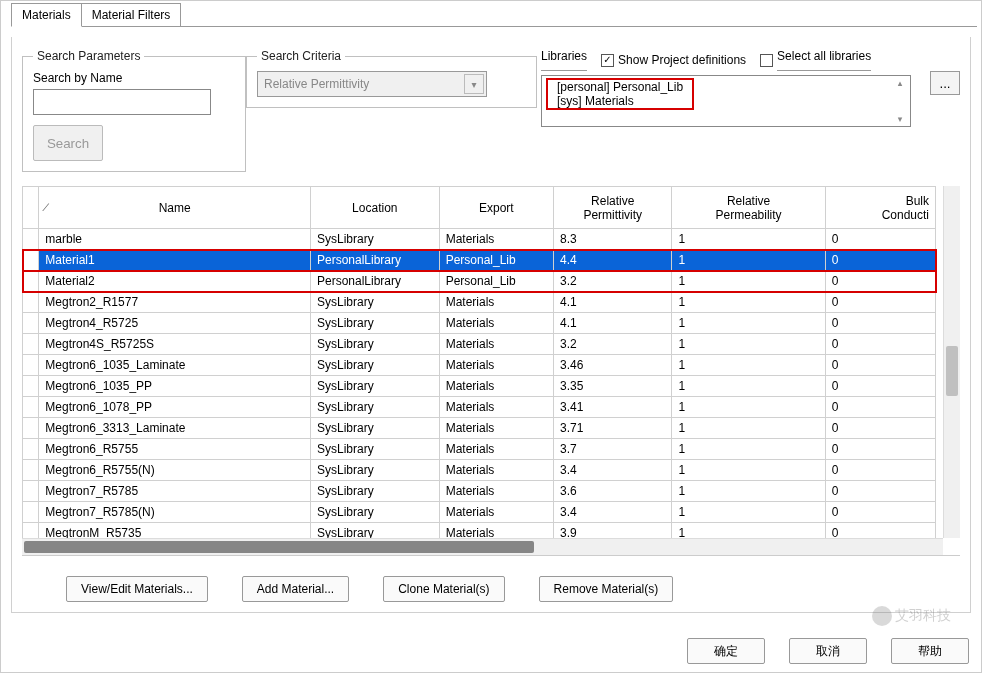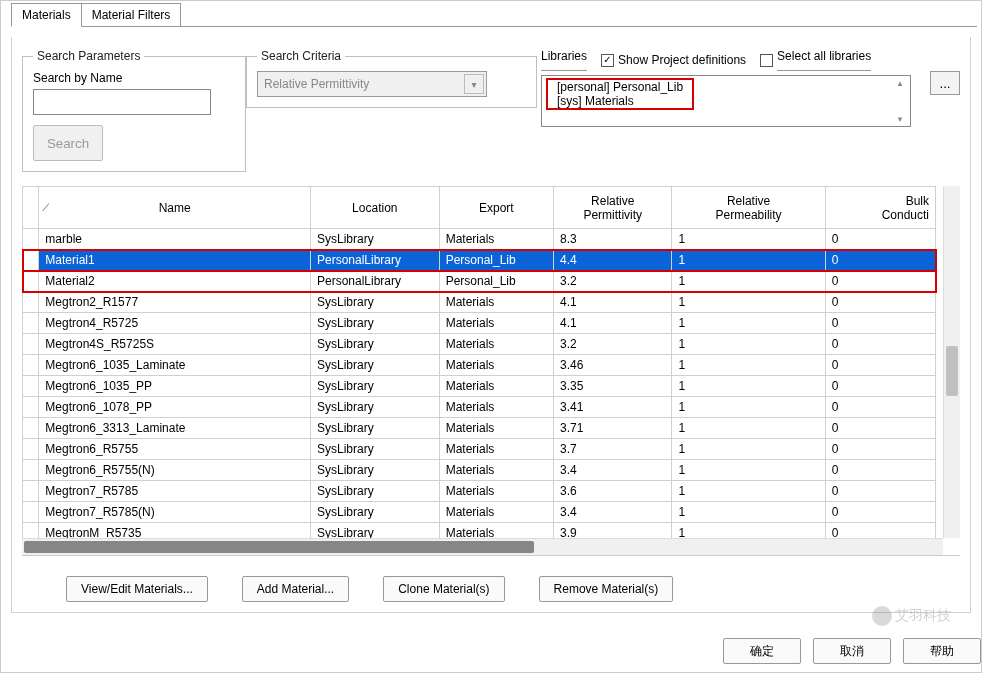--- a/index.html
+++ b/index.html
@@ -54,21 +54,21 @@
   .c-permb  { width: 150px; }
   .c-bulk   { width: 108px; text-align: left; }
   .head .c-bulk { text-align: right; }
   .row.selected .cell { background: #0a64d8; color: #fff; margin-left: 12px; }
   .row.selected .c-gutter { background: #fff; }
   .row-highlight-red { outline: 2px solid #d60000; outline-offset: -1px; }
   .head .c-name { position: relative; }
   .sort-icon { position: absolute; left: 6px; top: 14px; font-size: 11px; color: #666; font-style: italic; }
   .action-row { display: flex; gap: 34px; justify-content: flex-start; margin-top: 20px; padding-left: 44px; }
   .btn { height: 26px; border: 1px solid #999; background: #fafafa; cursor: pointer; font-size: 12px; padding: 0 14px; border-radius: 2px; }
-  .footer { position: absolute; right: 0; bottom: 8px; display: flex; gap: 12px; }
+  .footer { position: absolute; right: 12px; bottom: 8px; display: flex; gap: 24px; }
   .footer .btn { width: 78px; padding: 0; }
   .headline-underline { border-bottom: 1px solid #999; display: inline-block; padding-bottom: 7px; }
   .watermark { position: absolute; right: 30px; bottom: 46px; color: rgba(120,120,120,0.35); font-size: 14px; display: flex; align-items: center; gap: 3px; pointer-events: none; }
   .watermark .circ { width:20px; height:20px; border-radius:50%; background: rgba(120,120,120,0.28); display:inline-block; }
 </style>
 </head>
 <body>
 
 <div class="window">
 

